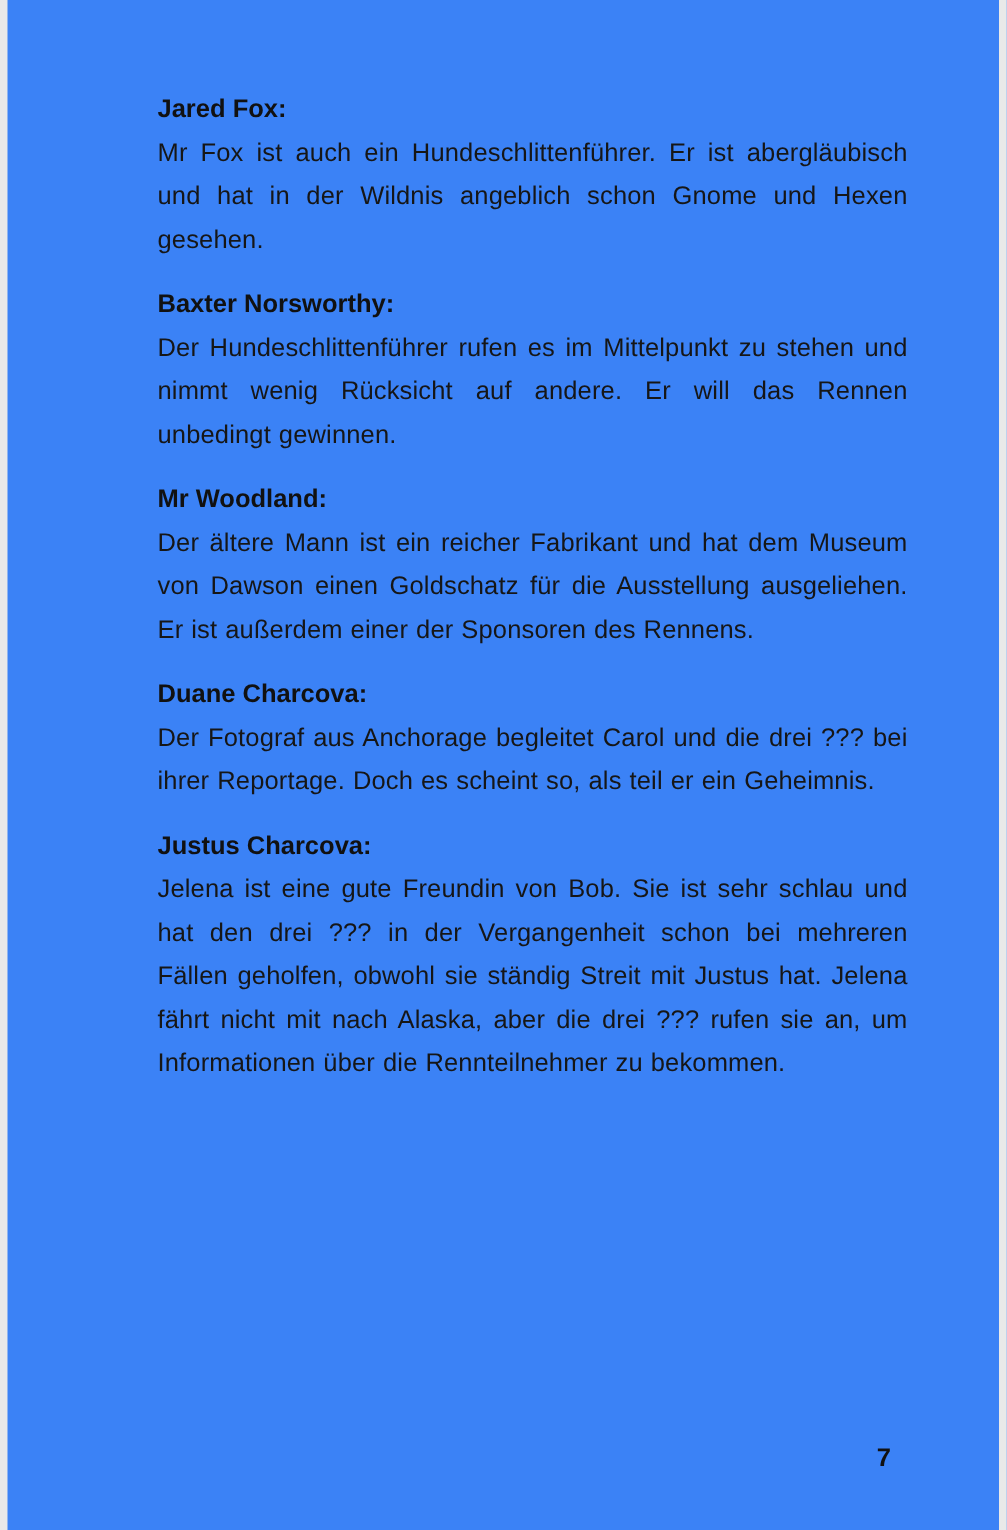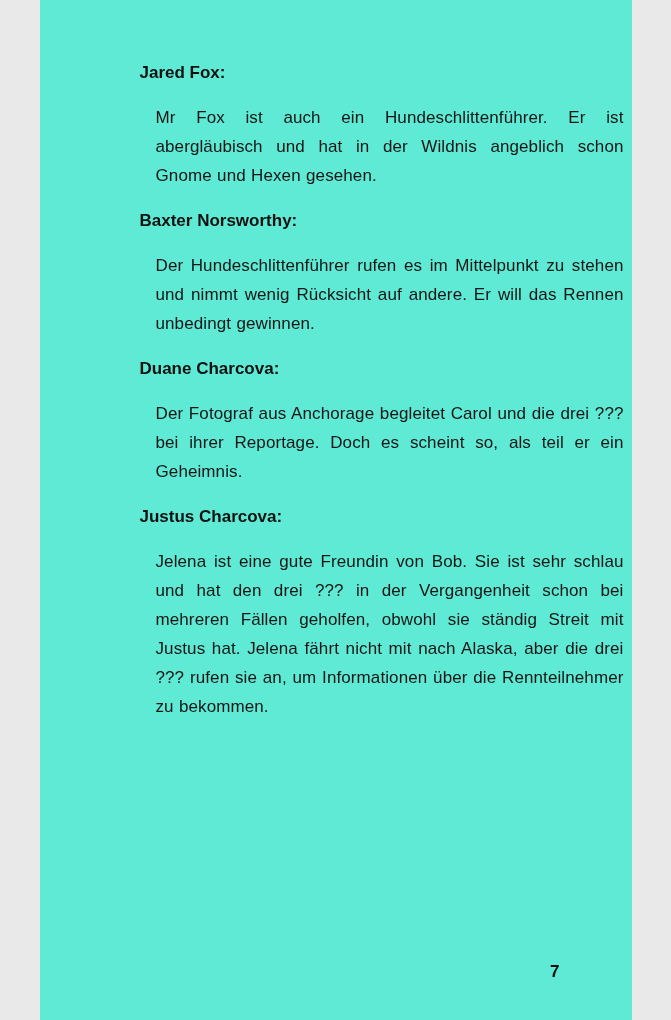--- a/index.html
+++ b/index.html
@@ -2,24 +2,24 @@
 <html lang="de"><head>
 <meta charset="utf-8">
 <style>
   html, body {
     margin: 0;
     padding: 0;
     background: #e9e9e9;
   }
   .page {
     position: relative;
-    width: 592px;
+    width: 661px;
     height: 1020px;
     margin: 0 auto;
-    background: #5eead4;
+    background: #3b82f6;
     color: #1a1a1a;
     font-family: "Liberation Sans", "DejaVu Sans", sans-serif;
     overflow: hidden;
     box-sizing: border-box;
     padding-left: 37px;
   }
   .text-block {
     position: absolute;
     top: 58px;
     left: 100px;
@@ -31,21 +31,21 @@
   .entry-name {
     font-weight: bold;
     font-size: 17px;
     line-height: 29px;
     margin: 0;
     color: #111111;
   }
   .entry-description {
     font-size: 17px;
     line-height: 29px;
-    margin: 16px;
+    margin: 0;
     text-align: justify;
     hyphens: auto;
     -webkit-hyphens: auto;
     color: #161616;
     letter-spacing: 0.1px;
     word-spacing: 0.5px;
   }
   .page-number {
     position: absolute;
     right: 72px;
@@ -67,20 +67,24 @@
     </div>
 
     <div class="entry">
     </div>
 
     <div class="entry">
       <p class="entry-name">Baxter Norsworthy:</p>
       <p class="entry-description">Der Hundeschlittenführer rufen es im Mittelpunkt zu stehen und nimmt wenig Rücksicht auf andere. Er will das Rennen unbedingt gewinnen.</p>
     </div>
 
+    <div class="entry">
+      <p class="entry-name">Mr Woodland:</p>
+      <p class="entry-description">Der ältere Mann ist ein reicher Fabrikant und hat dem Museum von Dawson einen Goldschatz für die Ausstellung ausgeliehen. Er ist außerdem einer der Sponsoren des Rennens.</p>
+    </div>
 
     <div class="entry">
       <p class="entry-name">Duane Charcova:</p>
       <p class="entry-description">Der Fotograf aus Anchorage begleitet Carol und die drei ??? bei ihrer Reportage. Doch es scheint so, als teil er ein Geheimnis.</p>
     </div>
 
     <div class="entry">
       <p class="entry-name">Justus Charcova:</p>
       <p class="entry-description">Jelena ist eine gute Freundin von Bob. Sie ist sehr schlau und hat den drei ??? in der Vergangenheit schon bei mehreren Fällen geholfen, obwohl sie ständig Streit mit Justus hat. Jelena fährt nicht mit nach Alaska, aber die drei ??? rufen sie an, um Informationen über die Rennteilnehmer zu bekommen.</p>
     </div>

